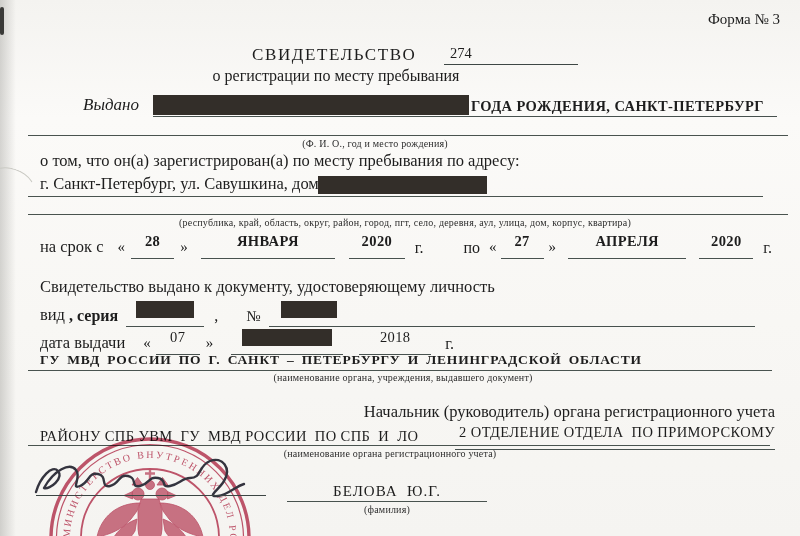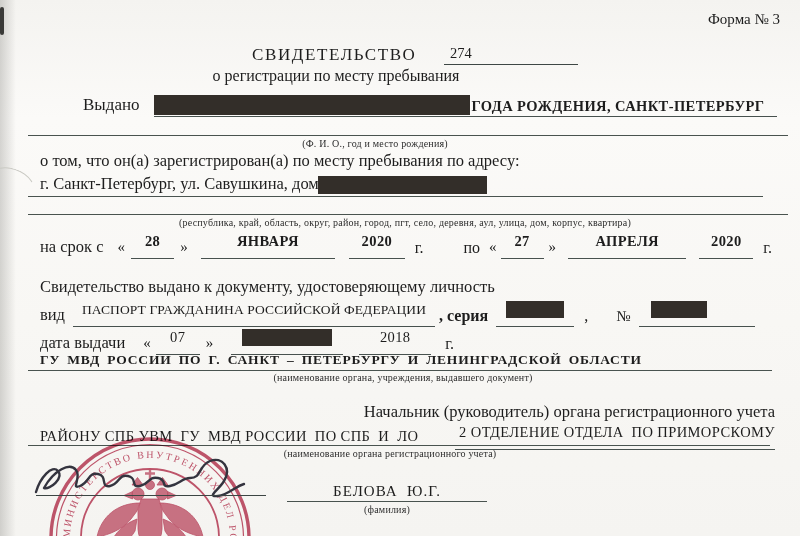--- a/index.html
+++ b/index.html
@@ -42,21 +42,21 @@
 
   <div class="abs" style="left:252px; top:45px; font-size:17px; letter-spacing:1.6px;">СВИДЕТЕЛЬСТВО</div>
 
   <div class="abs" style="left:444px; top:45px; width:128px; border-bottom:1.6px solid #3e4745; font-size:14.5px; padding-left:6px; padding-bottom:2px;">
     <span>274</span>
   </div>
 
   <div class="abs" style="left:0; top:67px; width:672px; text-align:center; font-size:16px;">о регистрации по месту пребывания</div>
 
   <div class="row" style="left:83px; top:95px; right:23px;">
-    <span class="lbl" style="font-size:17px;">Выдано</span>
+    <span class="lbl" style="font-size:17px;font-style:italic;">Выдано</span>
     <span class="fill" style="flex:1; margin-left:14px; justify-content:flex-start; padding-bottom:1px;">
       <span class="redact" style="width:316px; height:20px;"></span>
       <span class="val" style="margin-left:2px; font-size:14.5px;">ГОДА РОЖДЕНИЯ, САНКТ-ПЕТЕРБУРГ</span>
     </span>
   </div>
 
   <div class="rule" style="left:28px; top:135px; width:760px;"></div>
   <div class="caption" style="left:30px; top:138px; width:690px;">(Ф. И. О., год и место рождения)</div>
 
   <div class="abs" style="left:40px; top:151px; font-size:16.5px;">о том, что он(а) зарегистрирован(а) по месту пребывания по адресу:</div>
@@ -94,23 +94,20 @@
     <span class="fill" style="width:60px; margin-left:13px;">
       <span class="val">2020</span>
       </span>
     <span class="lbl" style="margin-left:10px; font-size:16px;">г.</span>
   </div>
 
   <div class="abs" style="left:40px; top:277px; font-size:16.5px;">Свидетельство выдано к документу, удостоверяющему личность</div>
 
   <div class="row" style="left:40px; top:301px; right:45px;">
     <span class="lbl">вид</span>
-    <span class="fill" style="width:362px; margin-left:8px;">
-      <span class="val" style="font-weight:normal; font-size:13.5px; letter-spacing:.1px;">ПАСПОРТ ГРАЖДАНИНА РОССИЙСКОЙ ФЕДЕРАЦИИ</span>
-      </span>
     <span class="lbl" style="margin-left:4px; font-size:16px;font-weight:bold;">, серия</span>
     <span class="fill" style="width:78px; margin-left:8px;">
       <span class="redact" style="width:58px; height:17px;"></span>
       </span>
     <span class="lbl" style="margin-left:10px; font-size:16px;">,</span>
     <span class="lbl" style="margin-left:28px; font-size:15px;">№</span>
     <span class="fill" style="flex:1; margin-left:8px; justify-content:flex-start; padding-left:12px;">
       <span class="redact" style="width:56px; height:17px;"></span>
       </span>
   </div>

